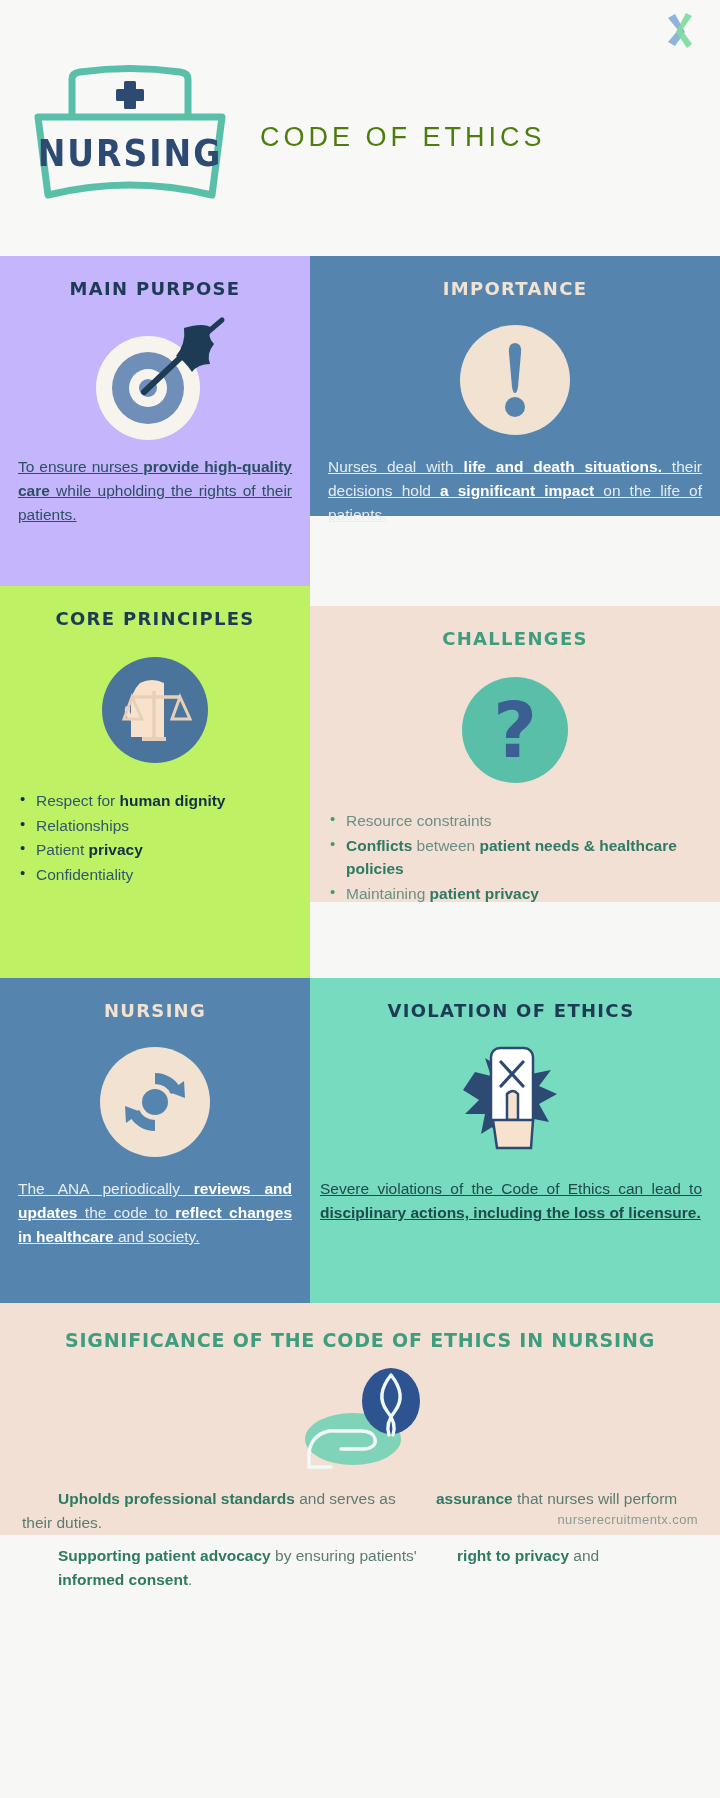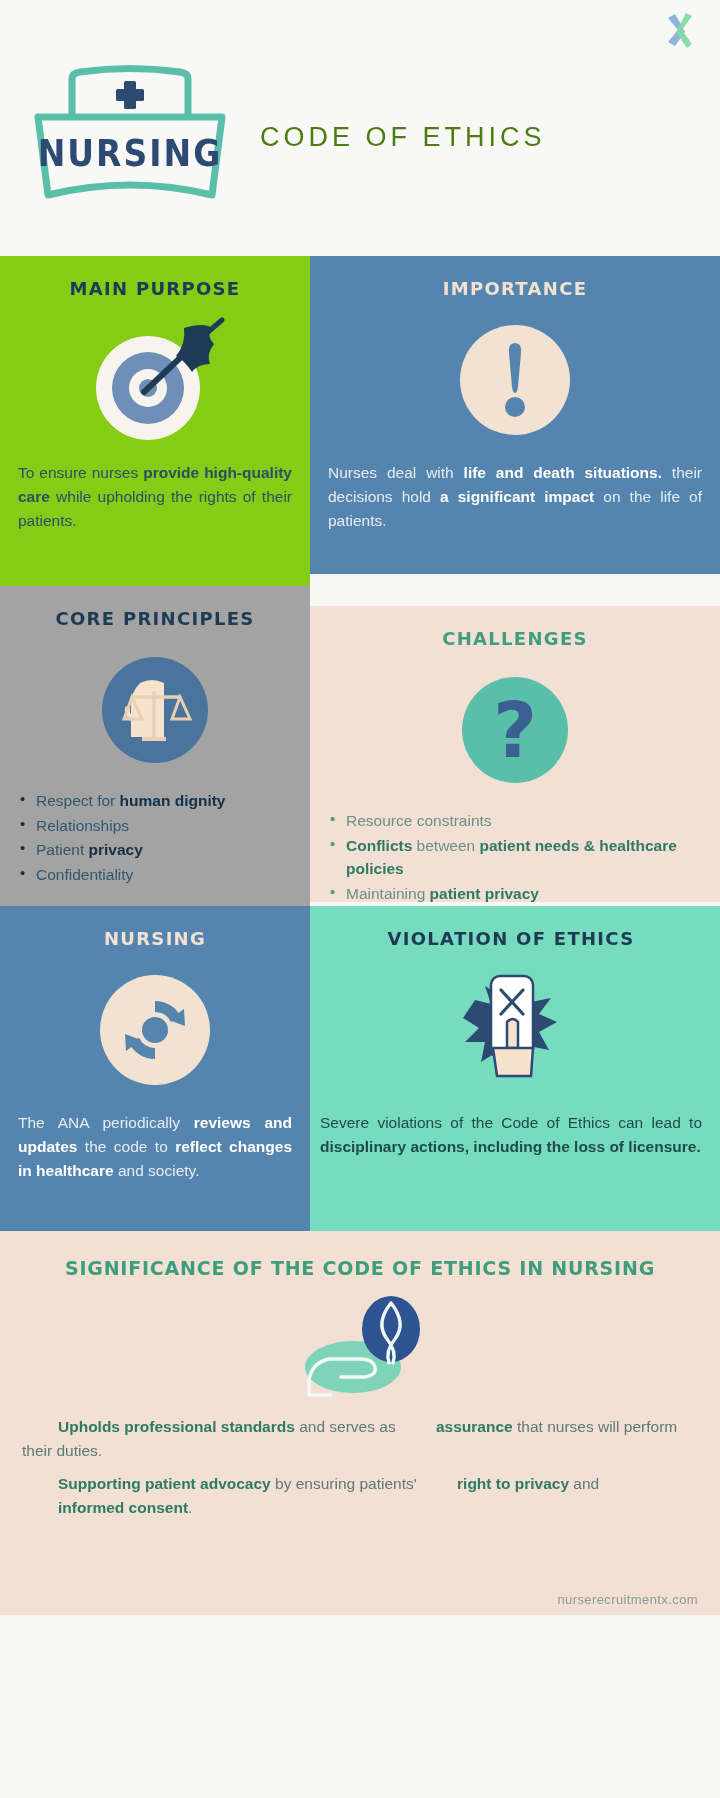--- a/index.html
+++ b/index.html
@@ -34,43 +34,43 @@
     margin-top:18px;
     font-family:"Liberation Sans", sans-serif;
     font-size:27px; letter-spacing:4px;
     color:#4d7c0f; font-weight:400;
   }
 
   
   .grid { display:grid; grid-template-columns:310px 410px; width:720px; }
   .cell { position:relative; padding:22px 18px 18px 18px; display:flex; flex-direction:column; }
 
-  .c-mainpurpose { background:#84cc16; height:330px; }
-  .c-importance  { background:#5585ae; height:318px; }
-  .c-core        { background:#a3a3a3; height:320px; }
+  .c-mainpurpose { background:#c4b5fd; height:330px; }
+  .c-importance  { background:#5585ae; height:260px; }
+  .c-core        { background:#bef264; height:392px; }
   .c-challenges  { background:#f2e0d4; height:296px;margin-top:20px; }
   .c-updates     { background:#5585ae; height:325px; }
   .c-violation   { background:#77dbc0; height:325px;padding-left:10px; }
 
   .cell-title {
     text-align:center; font-family:"DejaVu Sans", sans-serif;
     font-weight:bold; font-size:18px; letter-spacing:1.3px;
     margin-bottom:6px;
   }
   .t-navy  { color:#1d3b55; }
   .t-beige { color:#f2e2d2; }
   .t-green { color:#3f9d7e; }
 
   .icon-box { flex:0 0 auto; display:flex; align-items:center; justify-content:center; height:150px; }
   .icon-box svg { display:block; }
 
   .body-text {
     font-family:"Liberation Sans", sans-serif;
     font-size:15.5px; line-height:1.55; text-align:justify;
-    margin-top:6px;
+    text-decoration:underline;
   }
   .body-text b { font-weight:bold; }
   .txt-dark  { color:#2b4f63; }
   .txt-light { color:#e6edf2; }
   .txt-lightb b { color:#ffffff; }
   .txt-teal  { color:#1f4b4a; }
 
   ul.bullets { list-style:none; margin-top:4px; }
   ul.bullets li {
     font-family:"Liberation Sans", sans-serif;
@@ -81,21 +81,21 @@
     content:"\2022"; position:absolute; left:2px; top:-1px; font-size:15px;
   }
   .bl-navy { color:#31576e; }
   .bl-navy:before { color:#123048; }
   .bl-navy b { color:#123048; font-weight:bold; }
   .bl-green { color:#6d8e84; }
   .bl-green:before { color:#3f9d7e; }
   .bl-green b { color:#2e7a63; font-weight:bold; }
 
   
-  .significance { background:#f2e0d4; padding:26px 22px 10px 22px; height:384px; position:relative; }
+  .significance { background:#f2e0d4; padding:26px 22px 10px 22px; height:232px; position:relative; }
   .sig-title {
     text-align:center; font-family:"DejaVu Sans", sans-serif;
     font-weight:bold; font-size:19px; letter-spacing:0.8px;
     color:#3f9d7e; margin-bottom:8px;
   }
   .sig-icon { display:flex; justify-content:center; height:118px; align-items:center; }
   .sig-p {
     font-family:"Liberation Sans", sans-serif;
     font-size:15.5px; line-height:1.52; color:#5d7b72; margin-top:10px;
   }

